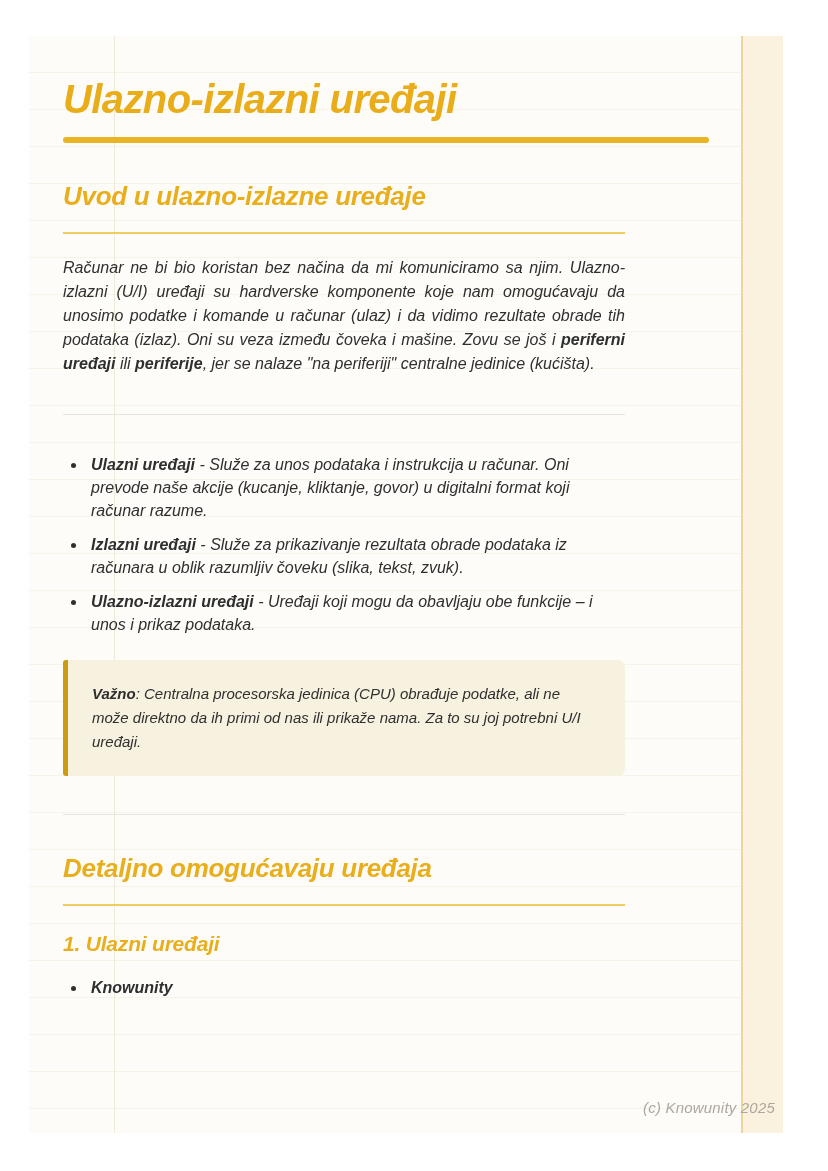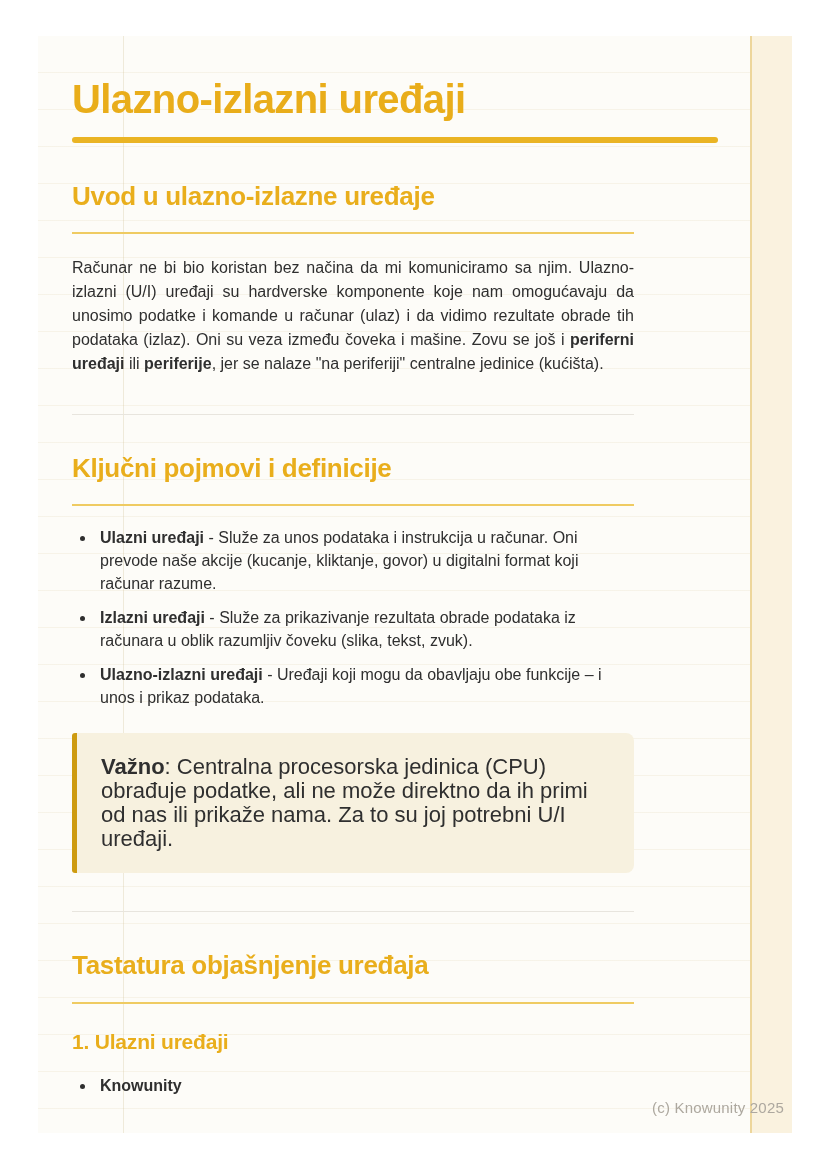--- a/index.html
+++ b/index.html
@@ -7,26 +7,27 @@
     width:828px;height:1171px;
     background:#ffffff;
     font-family:"Liberation Sans","DejaVu Sans",sans-serif;
     -webkit-font-smoothing:antialiased;
   }
   #screen{
     position:relative;width:828px;height:1171px;background:#ffffff;overflow:hidden;
   }
   
   .page{
-    position:absolute;left:38px;top:36px;width:754px;height:1097px;
+    position:absolute;left:29px;top:36px;width:754px;height:1097px;
     background-color:#FDFCF8;
     background-image:repeating-linear-gradient(
       to bottom,
       rgba(0,0,0,0) 0px, rgba(0,0,0,0) 36px,
       rgba(214,196,150,0.16) 36px, rgba(214,196,150,0.16) 37px);
+    font-style:italic;
   }
   .margin-line{
     position:absolute;left:85px;top:0;bottom:0;width:1px;
     background:rgba(210,192,150,0.30);
   }
   .right-strip{
     position:absolute;right:0;top:0;bottom:0;width:40px;
     background:#FAF2DF;border-left:2px solid #EDD69B;
   }
   
@@ -74,21 +75,21 @@
     margin:16px 0 0 0;padding:0 0 0 26px;
     list-style:circle outside;
     font-size:16px;line-height:23px;color:#2F2F2F;
   }
   .b{font-weight:bold;text-align:right;}
   .callout{
     margin-top:24px;width:562px;box-sizing:border-box;
     background:#F7F1DF;border-left:5px solid #CE9B10;
     border-radius:3px 8px 8px 3px;
     padding:22px 26px 22px 24px;
-    font-size:22px;line-height:24px;color:#2F2F2F;
+    font-size:15px;line-height:24px;color:#2F2F2F;
   }
   .watermark{
     position:absolute;right:8px;bottom:17px;z-index:5;
     font-size:15px;color:#ADA89F;letter-spacing:0.2px;
   }
 </style>
 </head>
 <body>
 
 <div id="screen">
@@ -103,35 +104,34 @@
       <div class="title-rule"></div>
 
       <section>
         <h2>Uvod u ulazno-izlazne uređaje</h2>
         <p class="body justify narrow"><span>Računar ne bi bio koristan bez načina da mi komuniciramo sa njim. Ulazno-izlazni (U/I) uređaji su hardverske komponente koje nam omogućavaju da unosimo podatke i komande u računar (ulaz) i da vidimo rezultate obrade tih podataka (izlaz). Oni su veza između čoveka i mašine. Zovu se još i </span><span class="b">periferni uređaji</span><span> ili </span><span class="b">periferije</span><span>, jer se nalaze "na periferiji" centralne jedinice (kućišta).</span></p>
       </section>
 
       <hr class="divider">
 
       <section>
-        <h2>Ključni pojmovi i definicije</h2>
         <ul class="bullets">
           <li><span class="b">Ulazni uređaji</span><span> - Služe za unos podataka i instrukcija u računar. Oni prevode naše akcije (kucanje, kliktanje, govor) u digitalni format koji računar razume.</span></li>
           <li><span class="b">Izlazni uređaji</span><span> - Služe za prikazivanje rezultata obrade podataka iz računara u oblik razumljiv čoveku (slika, tekst, zvuk).</span></li>
           <li><span class="b">Ulazno-izlazni uređaji</span><span> - Uređaji koji mogu da obavljaju obe funkcije – i unos i prikaz podataka.</span></li>
         </ul>
         <div class="callout">
           <span><span class="b">Važno</span><span>: Centralna procesorska jedinica (CPU) obrađuje podatke, ali ne može direktno da ih primi od nas ili prikaže nama. Za to su joj potrebni U/I uređaji.</span></span>
         </div>
       </section>
 
       <hr class="divider">
 
       <section>
-        <h2>Tastatura objašnjenje uređaja</h2>
+        <h2>Detaljno omogućavaju uređaja</h2>
         <h3>1. Ulazni uređaji</h3>
         <ul class="bullets">
           <li>
             <span><span class="b">Knowunity</span></span>
           </li>
         </ul>
       </section>
 
     </div>
 

